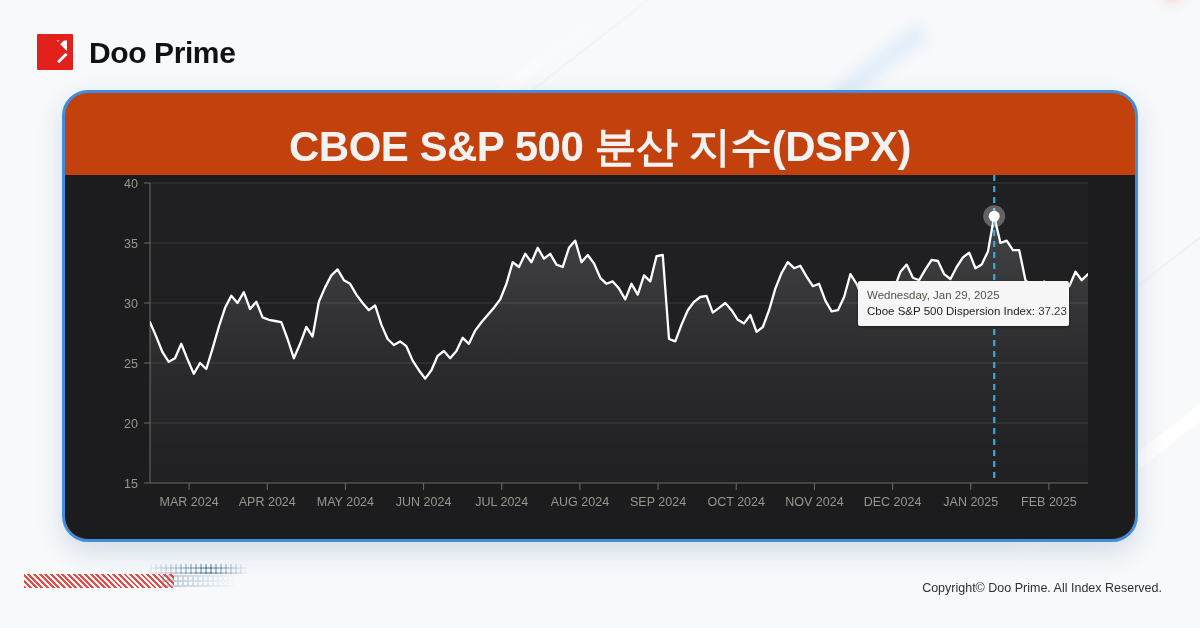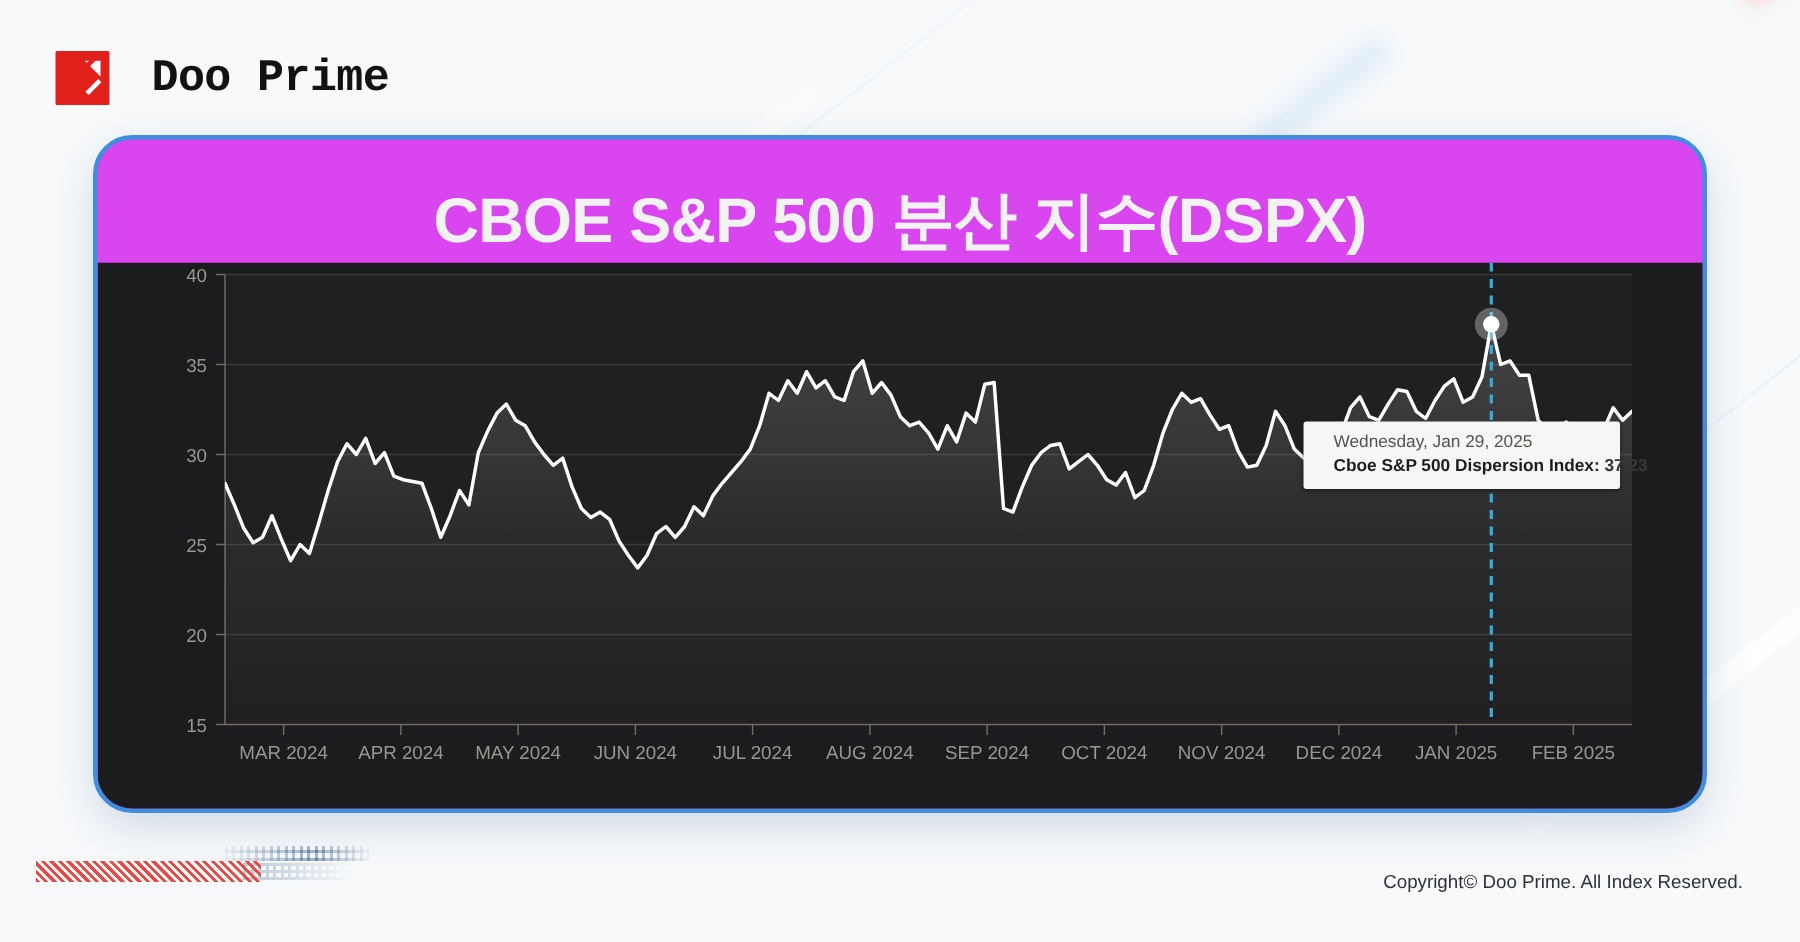--- a/index.html
+++ b/index.html
@@ -19,52 +19,51 @@
   #bg-decor .streak2 {
     position:absolute; transform:rotate(-38deg); transform-origin:0 0;
     background:linear-gradient(90deg, rgba(255,255,255,0) 0%, rgba(255,255,255,.95) 50%, rgba(255,255,255,0) 100%);
   }
   #bg-decor .tint {
     position:absolute; transform:rotate(-38deg); transform-origin:0 0;
     border-radius:4px; filter:blur(6px);
   }
 
   
-  .logo-row { position:absolute; left:36px; top:33px; display:flex; align-items:center; gap:25px;font-family:Liberation Mono, monospace; }
+  .logo-row { position:absolute; left:36px; top:33px; display:flex; align-items:center; gap:13px; }
   .logo-mark { width:40px; height:40px; position:relative; }
   .logo-text { font-size:30px; font-weight:bold; color:#111214; letter-spacing:-0.4px; }
 
   
   .card {
     position:absolute; left:62px; top:90px; width:1076px; height:452px;
-    background:#d946ef; border:3px solid #3f8ddd; border-radius:26px;
+    background:#c2410c; border:3px solid #3f8ddd; border-radius:26px;
     box-shadow:0 10px 26px rgba(40,80,130,.17);
     overflow:hidden;
   }
   .chart-title {
     position:absolute; left:0; right:0; top:26px; text-align:center;
     font-size:42px; font-weight:bold; color:#f2f2f2; letter-spacing:-0.5px;
   }
 
   
   .chart-wrap { position:absolute; left:0; top:82px; width:1076px; height:370px;text-align:right; }
   .chart-svg { display:block; width:1076px; height:370px; }
   .ylabel, .xlabel { font-family:"Liberation Sans", sans-serif; fill:#9a958e; }
   .ylabel { font-size:12.5px; text-anchor:end; }
   .xlabel { font-size:12.5px; text-anchor:middle; }
 
   
   .tooltip {
     position:absolute; left:793px; top:188px; width:211px; height:45px;
-    background:#f6f6f6; border-radius:2px; padding:6px 9px 0 20px;
+    background:#f6f6f6; border-radius:2px; padding:6px 9px 0 9px;
     box-shadow:0 1px 3px rgba(0,0,0,.45);
-    margin-left:11px;
   }
   .tt-date { font-size:11.5px; color:#56524d; line-height:16px; white-space:nowrap; }
-  .tt-row { font-size:11.5px; color:#1d1d1d; font-weight:bold; line-height:16px; white-space:nowrap; }
+  .tt-row { font-size:11.5px; color:#1d1d1d; font-weight:normal; line-height:16px; white-space:nowrap; }
   .tt-val { color:#3a3632; }
 
   
   .copyright {
     position:absolute; right:38px; top:581px;
     font-size:12.5px; color:#2e3236;
   }
   .deco-bars { position:absolute; left:22px; top:562px; width:210px; height:30px; }
   .bar-dots {
     position:absolute;

